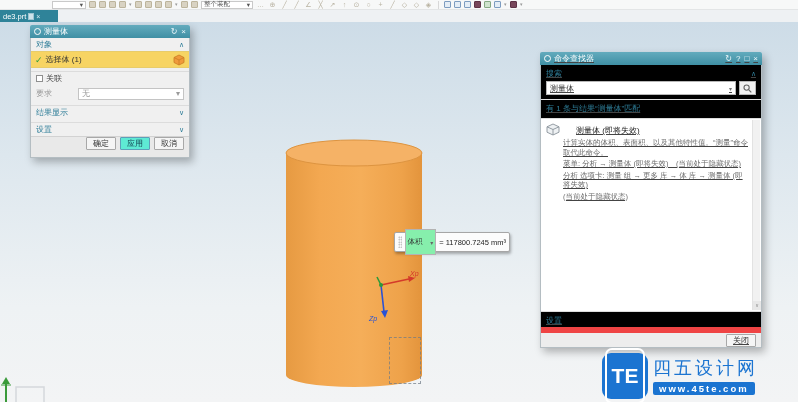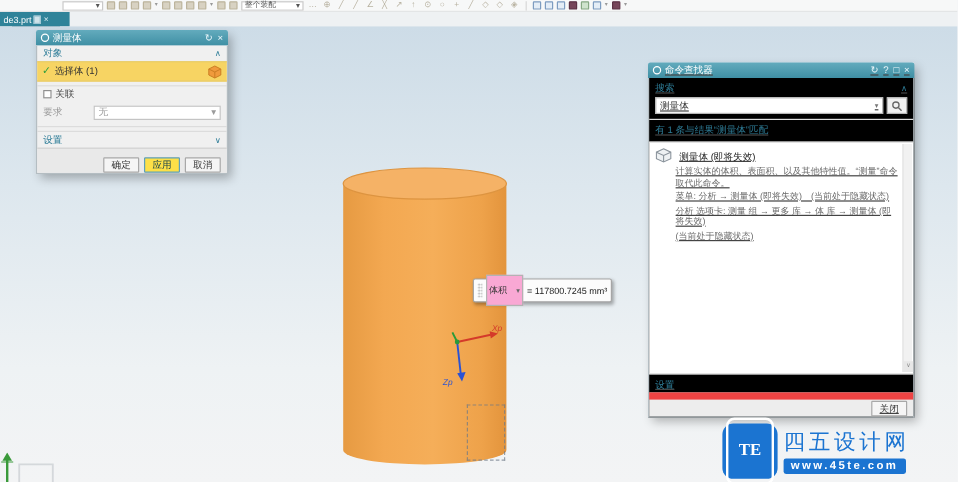--- a/index.html
+++ b/index.html
@@ -31,21 +31,21 @@
 
   
   .cyl { position:absolute; left:285px; top:115px; }
   .csys { position:absolute; left:366px; top:248px; }
   .sketch-rect { position:absolute; left:389px; top:315px; width:32px; height:47px; border:1px dashed rgba(110,122,134,.7); }
   .wcs-corner { position:absolute; left:0px; top:355px; }
 
   
   .tooltip { position:absolute; left:394px; top:210px; width:116px; height:20px; background:#fcfcfc; border:1px solid #a6a6a6; border-radius:2px; box-shadow:1px 2px 3px rgba(0,0,0,.3); display:flex; align-items:center; gap:3px; padding:0 3px; }
   .tt-grip { width:5px; height:12px; background-image:radial-gradient(circle, #a9a9a9 0.6px, transparent 1px); background-size:2.5px 2.5px; }
-  .tt-combo { width:42px; height:13px; background:#f9a8d4; border:1px solid #b3b3b3; display:flex; align-items:center; justify-content:space-between; padding:12px 2px; font-size:7.5px; color:#333; }
+  .tt-combo { width:42px; height:13px; background:#86efac; border:1px solid #b3b3b3; display:flex; align-items:center; justify-content:space-between; padding:12px 2px; font-size:7.5px; color:#333; }
   .tt-combo .dd { color:#666; font-size:6px; }
   .tt-value { font-size:7.5px; color:#222; white-space:nowrap; }
 
   
   .dlg-title { height:13px; background:linear-gradient(#63abbd,#3f8fa4); border-radius:2px 2px 0 0; display:flex; align-items:center; padding:0 4px; color:#fff; }
   .dlg-title .gear { width:7px; height:7px; border:1.3px solid #fff; border-radius:50%; margin-right:3px; flex:none; }
   .dlg-title .t { font-size:8px; flex:1; white-space:nowrap; overflow:hidden; }
   .dlg-title .wbtn { color:#eaf6fa; font-size:8px; margin-left:4px; line-height:13px; }
   .sec { display:flex; align-items:center; justify-content:space-between; padding:0 5px; color:#2e7d98; font-size:8px; }
   .chev { color:#2e7d98; font-size:7px; }
@@ -57,45 +57,45 @@
   .selrow { height:17px; background:#f7d463; border-top:1px solid #e8cc6a; border-bottom:1px solid #e8cc6a; display:flex; align-items:center; gap:3px; padding:0 4px; }
   .selrow .chk { color:#2f9e3f; font-size:9px; font-weight:bold; }
   .selrow .lbl { flex:1; color:#333; font-size:8px; }
   .hr { height:1px; background:#dcdcdc; margin:3px 0 0 0; }
   .cbrow { height:13px; display:flex; align-items:center; gap:3px; padding:0 5px; }
   .cbrow .box { width:7px; height:7px; background:#fff; border:1px solid #8f8f8f; flex:none; }
   .cbrow .lbl { color:#444; font-size:8px; }
   .reqrow { height:17px; display:flex; align-items:center; gap:4px; padding:0 5px; }
   .reqrow .lbl { color:#9b9b9b; width:38px; font-size:8px; }
   .reqrow .combo { flex:1; height:12px; background:#fff; border:1px solid #c4c4c4; display:flex; align-items:center; justify-content:space-between; padding:0 3px; color:#9b9b9b; font-size:8px; }
-  .btnrow { border-top:1px solid #d2d2d2; background:#e9e9e9; height:21px; display:flex; align-items:flex-end; justify-content:flex-end; gap:4px; padding:0 5px; }
+  .btnrow { border-top:1px solid #d2d2d2; background:#e9e9e9; height:21px; display:flex; align-items:flex-start; justify-content:flex-end; gap:4px; padding:0 5px; }
   .btn { min-width:30px; height:13px; background:#f5f5f5; border:1px solid #a8a8a8; border-radius:1px; font-size:8px; color:#333; display:flex; align-items:center; justify-content:center; padding:0 3px; }
-  .btn.apply { background:#fde047; border-color:#5d9fba; color:#103c4c; }
+  .btn.apply { background:#5eead4; border-color:#5d9fba; color:#103c4c; }
 
   
   .finder { position:absolute; left:540px; top:52px; width:222px; height:296px; box-shadow:3px 4px 8px rgba(0,0,0,.28); display:flex; flex-direction:column;text-decoration:underline; }
   .finder .body { background:#000000; border:1px solid #b4bdc2; border-top:none; flex:1; display:flex; flex-direction:column; min-height:0; }
   .finder .sec { height:13px; margin-top:2px; }
   .srchrow { display:flex; gap:3px; padding:1px 5px 4px 5px; align-items:center; }
   .srchrow .input { flex:1; height:14px; background:#fff; border:1px solid #b7b7b7; display:flex; align-items:center; justify-content:space-between; padding:0 3px; font-size:8px; color:#333; }
   .srchrow .input .dd { color:#777; font-size:6px; }
   .srchrow .sbtn { width:17px; height:14px; background:#f1f1f1; border:1px solid #b7b7b7; display:flex; align-items:center; justify-content:center; }
   .matchrow { padding:3px 5px 4px 5px; color:#2e7d98; font-size:8px; border-top:1px solid #e0e0e0; }
   .list { flex:1; background:#fff; border-top:1px solid #ddd; border-bottom:1px solid #ddd; position:relative; padding:4px 12px 4px 5px; min-height:0; }
-  .result-head { display:flex; align-items:center; gap:6px; }
+  .result-head { display:flex; align-items:center; gap:16px; }
   .result-head .ttl { font-size:8px; color:#222; padding-top:2px; }
   .result-desc { margin:2px 0 0 17px; font-size:7.5px; color:#6b6b6b; line-height:9.5px; }
   .scrollbar { position:absolute; right:1px; top:1px; bottom:1px; width:8px; background:#f1f1f1; border-left:1px solid #e2e2e2; }
   .scrollbar .down { position:absolute; bottom:0; left:0; width:8px; height:9px; background:#e7e7e7; color:#8a8a8a; font-size:5px; text-align:center; line-height:9px; }
   .finder .closebar { border-top:6px solid #ef4444; background:#ededed; height:20px; display:flex; align-items:center; justify-content:flex-end; padding:0 5px; }
 
   
   .watermark { position:absolute; left:598px; top:349px; width:200px; height:53px; display:flex; align-items:center; gap:5px; padding-left:4px; }
   .wm-logo { width:46px; height:46px; background:#1b74d1; border-radius:9px; display:flex; align-items:center; justify-content:center; flex:none; }
-  .wm-logo .inner { width:40px; height:56px; border:2px solid #fff; border-radius:7px; display:flex; align-items:center; justify-content:center; color:#fff; font-size:14px; font-weight:bold; font-family:Liberation Serif, serif; }
+  .wm-logo .inner { width:40px; height:56px; border:2px solid #fff; border-radius:7px; display:flex; align-items:center; justify-content:center; color:#fff; font-size:21px; font-weight:bold; font-family:Liberation Sans, sans-serif; }
   .wm-right { display:flex; flex-direction:column; gap:2px; }
   .wm-name { color:#1b74d1; font-size:18px; font-weight:normal; letter-spacing:3px; font-family:"Liberation Serif","DejaVu Serif",serif; }
   .wm-url { background:#1b74d1; color:#fff; font-size:9.5px; font-weight:bold; letter-spacing:2px; padding:1px 6px; border-radius:2px; align-self:flex-start; }
 </style>
 </head>
 <body>
 
 <div class="toolbar">
   <div class="tb-combo small">
       <span></span>
@@ -226,20 +226,24 @@
       <span class="lbl">关联</span>
     </div>
     <div class="reqrow">
       <span class="lbl">要求</span>
       <div class="combo">
         <span>无</span>
         <span>▾</span>
       </div>
     </div>
     <div class="hr"></div>
+    <div class="sec">
+      <span>结果显示</span>
+      <span class="chev">∨</span>
+    </div>
     <div class="hr"></div>
     <div class="sec">
       <span>设置</span>
       <span class="chev">∨</span>
     </div>
     <div class="btnrow">
       <button class="btn">确定</button>
       <button class="btn apply">应用</button>
       <button class="btn">取消</button>
     </div>

